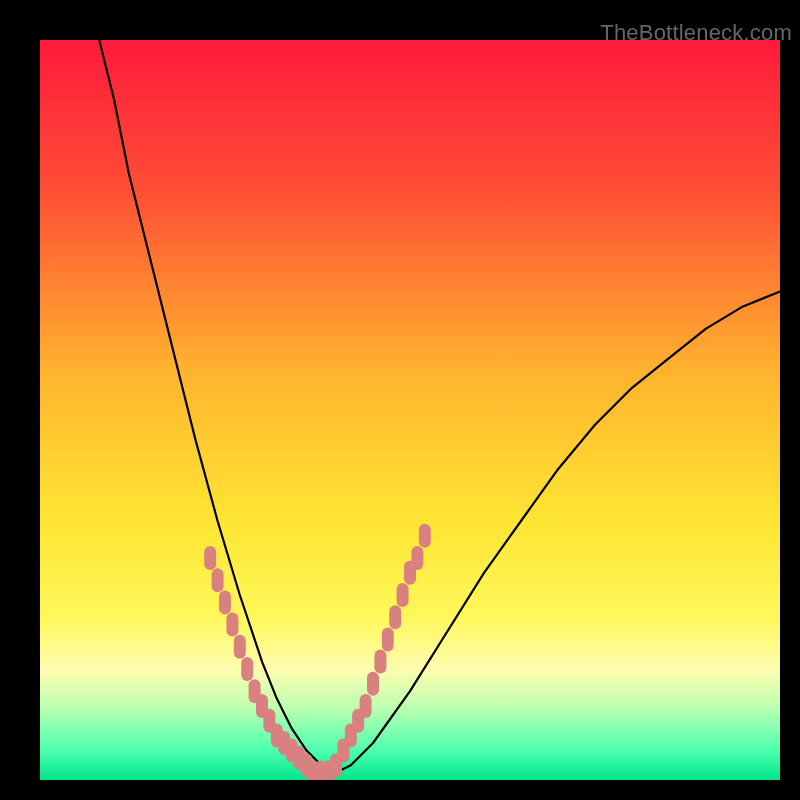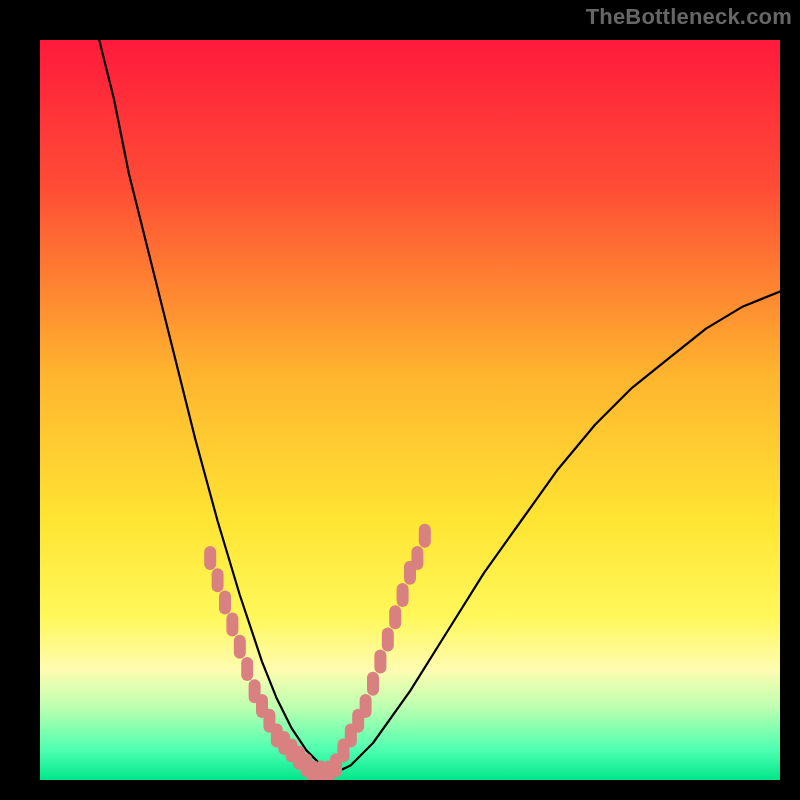--- a/index.html
+++ b/index.html
@@ -12,25 +12,25 @@
     font-family: Arial, Helvetica, sans-serif;
   }
   .frame {
     position: relative;
     width: 800px;
     height: 800px;
     background: #000;
   }
   .watermark {
     position: absolute;
-    top: 4px;
+    top: 20px;
     right: 8px;
     color: #666;
     font-size: 22px;
-    font-weight: 700;
+    font-weight: 400;
     letter-spacing: 0.2px;
     z-index: 5;
   }
   .plot-area {
     position: absolute;
     left: 40px;
     top: 40px;
     width: 740px;
     height: 740px;
     overflow: hidden;

